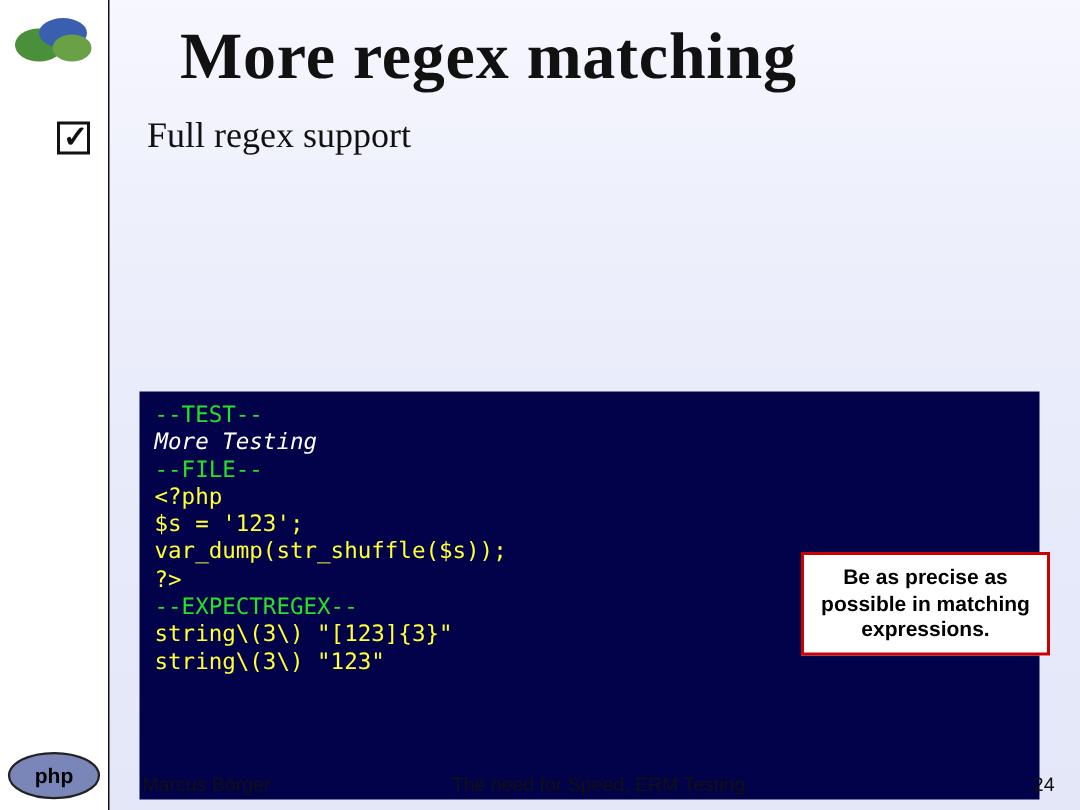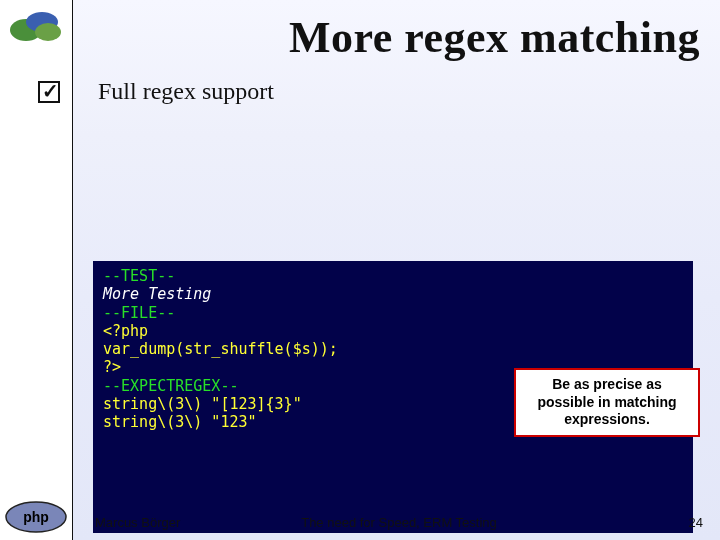--- a/index.html
+++ b/index.html
@@ -36,21 +36,21 @@
   }
   .php-logo {
     position: absolute;
     left: 4px; bottom: 6px;
     width: 64px; height: 34px;
   }
   .title {
     position: absolute;
     left: 120px; top: 12px;
     width: 580px;
-    text-align: right;
+    text-align: left;
     font-family: "Times New Roman", Times, serif;
     font-size: 44px;
     letter-spacing: 0.5px;
     color: #111;
   }
   .bullets {
     position: absolute;
     left: 38px; top: 78px;
     width: 640px;
   }
@@ -90,21 +90,21 @@
     font-family: "Lucida Console", Consolas, monospace;
     font-size: 15px;
     line-height: 1.22;
   }
   .c-green  { color: #28e028; }
   .c-white  { color: #ffffff; font-style: italic; }
   .c-yellow { color: #ffff33; }
   .callout {
     position: absolute;
     right: 20px; top: 368px;
-    width: 186px;
+    width: 166px;
     background: #fff;
     border: 2px solid #c00;
     padding: 6px 8px;
     font-family: Arial, sans-serif;
     font-size: 14px;
     font-weight: bold;
     text-align: center;
     line-height: 1.25;
     color: #000;
   }
@@ -154,20 +154,21 @@
       <span class="checkbox"></span>
       <span class="bullet-text">Full regex support</span>
     </div>
   </div>
 
   <div class="code-block">
     <div class="c-green">--TEST--</div>
     <div class="c-white">More Testing</div>
     <div class="c-green">--FILE--</div>
     <div class="c-yellow">&lt;?php</div>
+    <div class="c-yellow">$s = '123';</div>
     <div class="c-yellow">var_dump(str_shuffle($s));</div>
     <div class="c-yellow">?&gt;</div>
     <div class="c-green">--EXPECTREGEX--</div>
     <div class="c-yellow">string\(3\) "[123]{3}"</div>
     <div class="c-yellow">string\(3\) "123"</div>
   </div>
 
   <div class="callout">Be as precise as possible in matching expressions.</div>
 
   <div class="footer">

